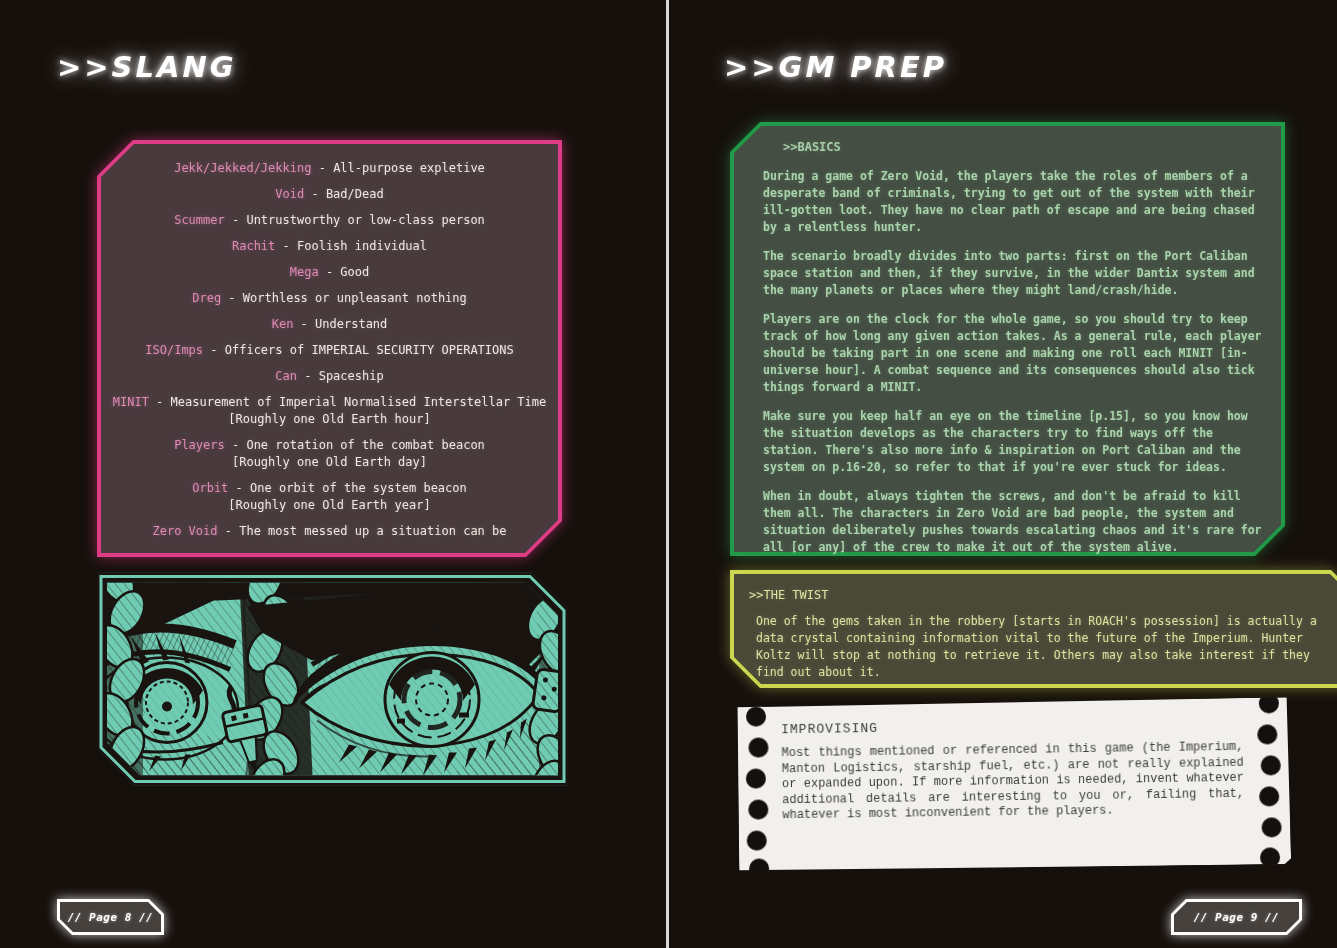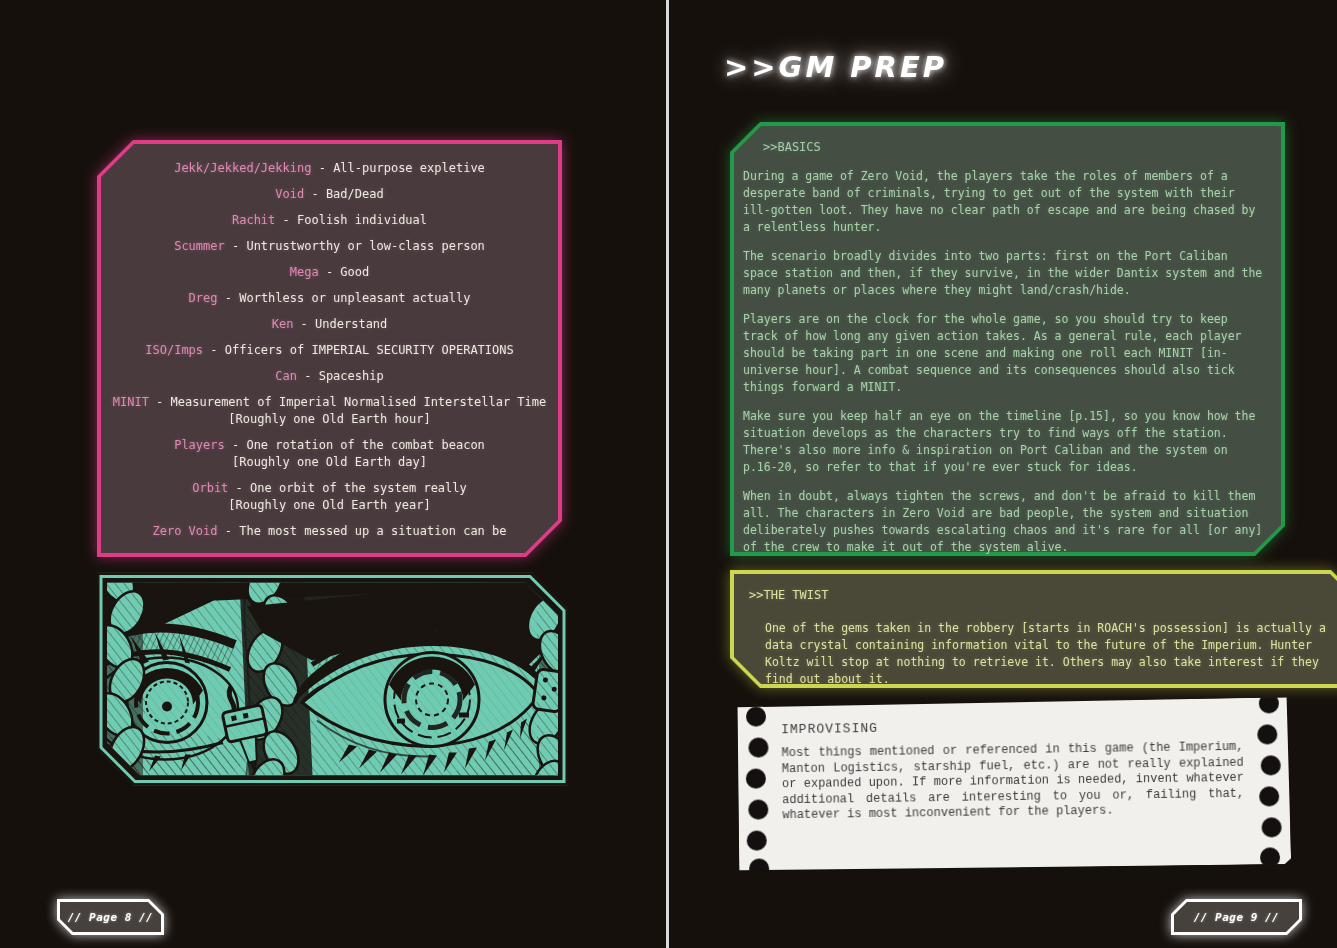--- a/index.html
+++ b/index.html
@@ -29,32 +29,32 @@
   .slang-note{color:var(--pink-text);}
   .slang-note:empty{display:none;}
   
   #eyes-frame{position:absolute;left:97px;top:572px;width:471px;height:214px;
       filter:drop-shadow(0 0 6px rgba(150,220,200,.35));--c:36px;}
   #eyes-frame svg{display:block;}
   
   #basics-panel{left:730px;top:122px;width:555px;height:434px;filter:drop-shadow(0 0 7px rgba(45,161,76,.5));}
   #basics-panel .pb{background:var(--green-border);--c:30px;}
   #basics-panel .pf{background:var(--green-bg);--c:27px;}
-  #basics-panel .pcontent{padding:13px 12px 0 9px;font-size:11.5px;line-height:17px;color:var(--green-text);
-      text-shadow:0 0 4px rgba(160,215,165,.3);}
+  #basics-panel .pcontent{padding:13px 12px 0 29px;font-size:11.5px;line-height:17px;color:var(--green-text);
+      text-shadow:0 0 4px rgba(160,215,165,.3);font-weight:bold;}
   .box-heading{display:block;margin:0 0 9px 20px;font-size:12px;color:var(--green-heading);}
   #basics-panel p{margin:12px 0 10px 0;}
   
   #twist-panel{left:730px;top:570px;width:631px;height:118px;filter:drop-shadow(0 0 7px rgba(204,214,79,.45));}
   #twist-panel .pb{background:var(--yellow-border);--c:30px;}
   #twist-panel .pf{background:var(--yellow-bg);--c:27px;}
   #twist-panel .pcontent{padding:13px 12px 0 15px;font-size:11.5px;line-height:17px;color:var(--yellow-text);
       text-shadow:0 0 4px rgba(223,227,160,.3);}
   #twist-panel .box-heading{color:var(--yellow-text);margin-left:0;}
-  #twist-panel p{margin:16px;}
+  #twist-panel p{margin:7px;}
   
   #paper-note{position:absolute;left:737px;top:701px;width:553px;height:167px;background:var(--paper-bg);
       transform:rotate(-0.8deg);
       clip-path:polygon(0.3% 1.5%,99.6% 0,100% 96.5%,98.8% 100%,0.2% 99%);
       filter:drop-shadow(0 0 7px rgba(255,255,255,.28)) drop-shadow(6px 7px 0 rgba(0,0,0,.55));}
   #paper-note .holes{position:absolute;inset:0;z-index:1;}
   #note-heading{position:absolute;left:45px;top:18px;z-index:2;font-family:"Liberation Mono",monospace;
       font-size:13px;letter-spacing:1px;color:var(--paper-text);}
   #note-body{position:absolute;left:45px;top:42px;width:462px;z-index:2;font-family:"Liberation Mono",monospace;
       font-size:12px;line-height:15.6px;text-align:justify;color:var(--paper-text);}
@@ -70,37 +70,38 @@
   #badge-right{left:1171px;width:131px;}
   #badge-right .pb{--c:15px;} #badge-right .pf{--c:13px;}
 </style>
 </head>
 <body>
 
 <div id="stage">
 
   <div id="divider"></div>
 
+  <div class="page-title" style="left:57px;top:50px;">&gt;&gt;SLANG</div>
 
   <div class="panel" id="slang-panel">
     <div class="pb cut-a"></div>
     <div class="pf cut-a"></div>
     <div class="pcontent">
       <div class="slang-entry"><span class="slang-term">Jekk/Jekked/Jekking</span><span> - </span><span>All-purpose expletive</span></div>
       <div class="slang-entry"><span class="slang-term">Void</span><span> - </span><span>Bad/Dead</span></div>
+      <div class="slang-entry"><span class="slang-term">Scummer</span><span> - </span><span>Untrustworthy or low-class person</span></div>
       <div class="slang-entry"><span class="slang-term">Rachit</span><span> - </span><span>Foolish individual</span></div>
-      <div class="slang-entry"><span class="slang-term">Scummer</span><span> - </span><span>Untrustworthy or low-class person</span></div>
       <div class="slang-entry"><span class="slang-term">Mega</span><span> - </span><span>Good</span></div>
-      <div class="slang-entry"><span class="slang-term">Dreg</span><span> - </span><span>Worthless or unpleasant actually</span></div>
+      <div class="slang-entry"><span class="slang-term">Dreg</span><span> - </span><span>Worthless or unpleasant nothing</span></div>
       <div class="slang-entry"><span class="slang-term">Ken</span><span> - </span><span>Understand</span></div>
       <div class="slang-entry"><span class="slang-term">ISO/Imps</span><span> - </span><span>Officers of IMPERIAL SECURITY OPERATIONS</span></div>
       <div class="slang-entry"><span class="slang-term">Can</span><span> - </span><span>Spaceship</span></div>
       <div class="slang-entry"><span class="slang-term">MINIT</span><span> - </span><span>Measurement of Imperial Normalised Interstellar Time</span><div class="slang-note">[Roughly one Old Earth hour]</div></div>
       <div class="slang-entry"><span class="slang-term">Players</span><span> - </span><span>One rotation of the combat beacon</span><div class="slang-note">[Roughly one Old Earth day]</div></div>
-      <div class="slang-entry"><span class="slang-term">Orbit</span><span> - </span><span>One orbit of the system really</span><div class="slang-note">[Roughly one Old Earth year]</div></div>
+      <div class="slang-entry"><span class="slang-term">Orbit</span><span> - </span><span>One orbit of the system beacon</span><div class="slang-note">[Roughly one Old Earth year]</div></div>
       <div class="slang-entry"><span class="slang-term">Zero Void</span><span> - </span><span>The most messed up a situation can be</span></div>
     </div>
   </div>
 
   <div id="eyes-frame" class="cut-b">
     <svg width="471" height="214" viewBox="0 0 471 213">
       <defs>
         <pattern id="hx" width="7" height="7" patternUnits="userSpaceOnUse" patternTransform="rotate(-38)">
           <line x1="0" y1="0" x2="0" y2="7" stroke="#1a1410" stroke-width="1.6"></line>
         </pattern>

